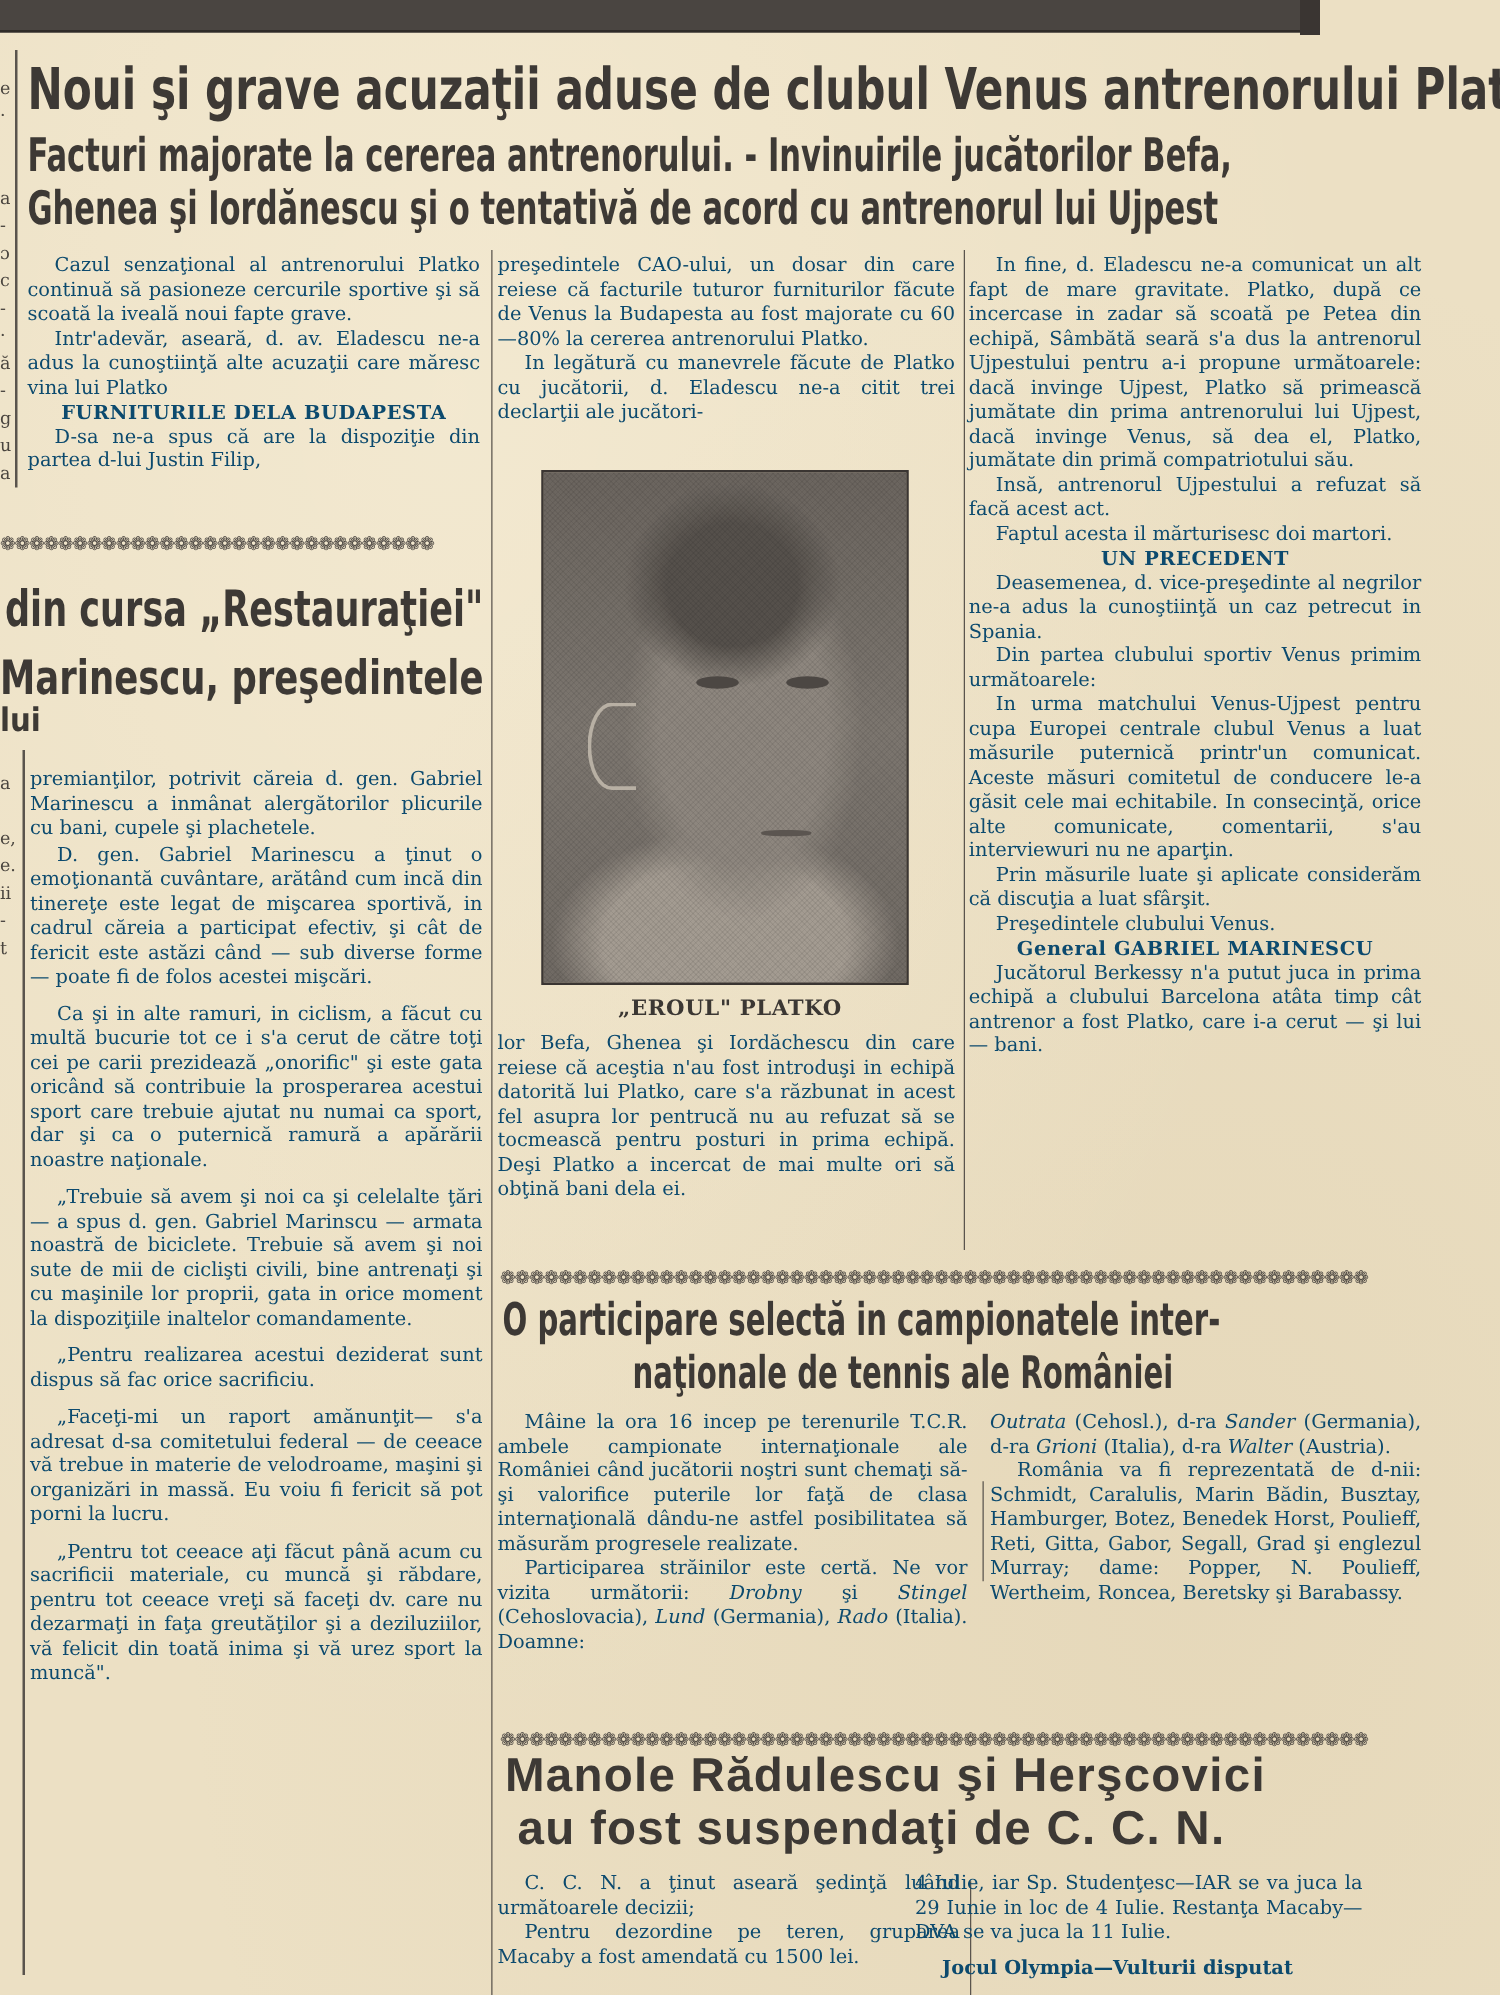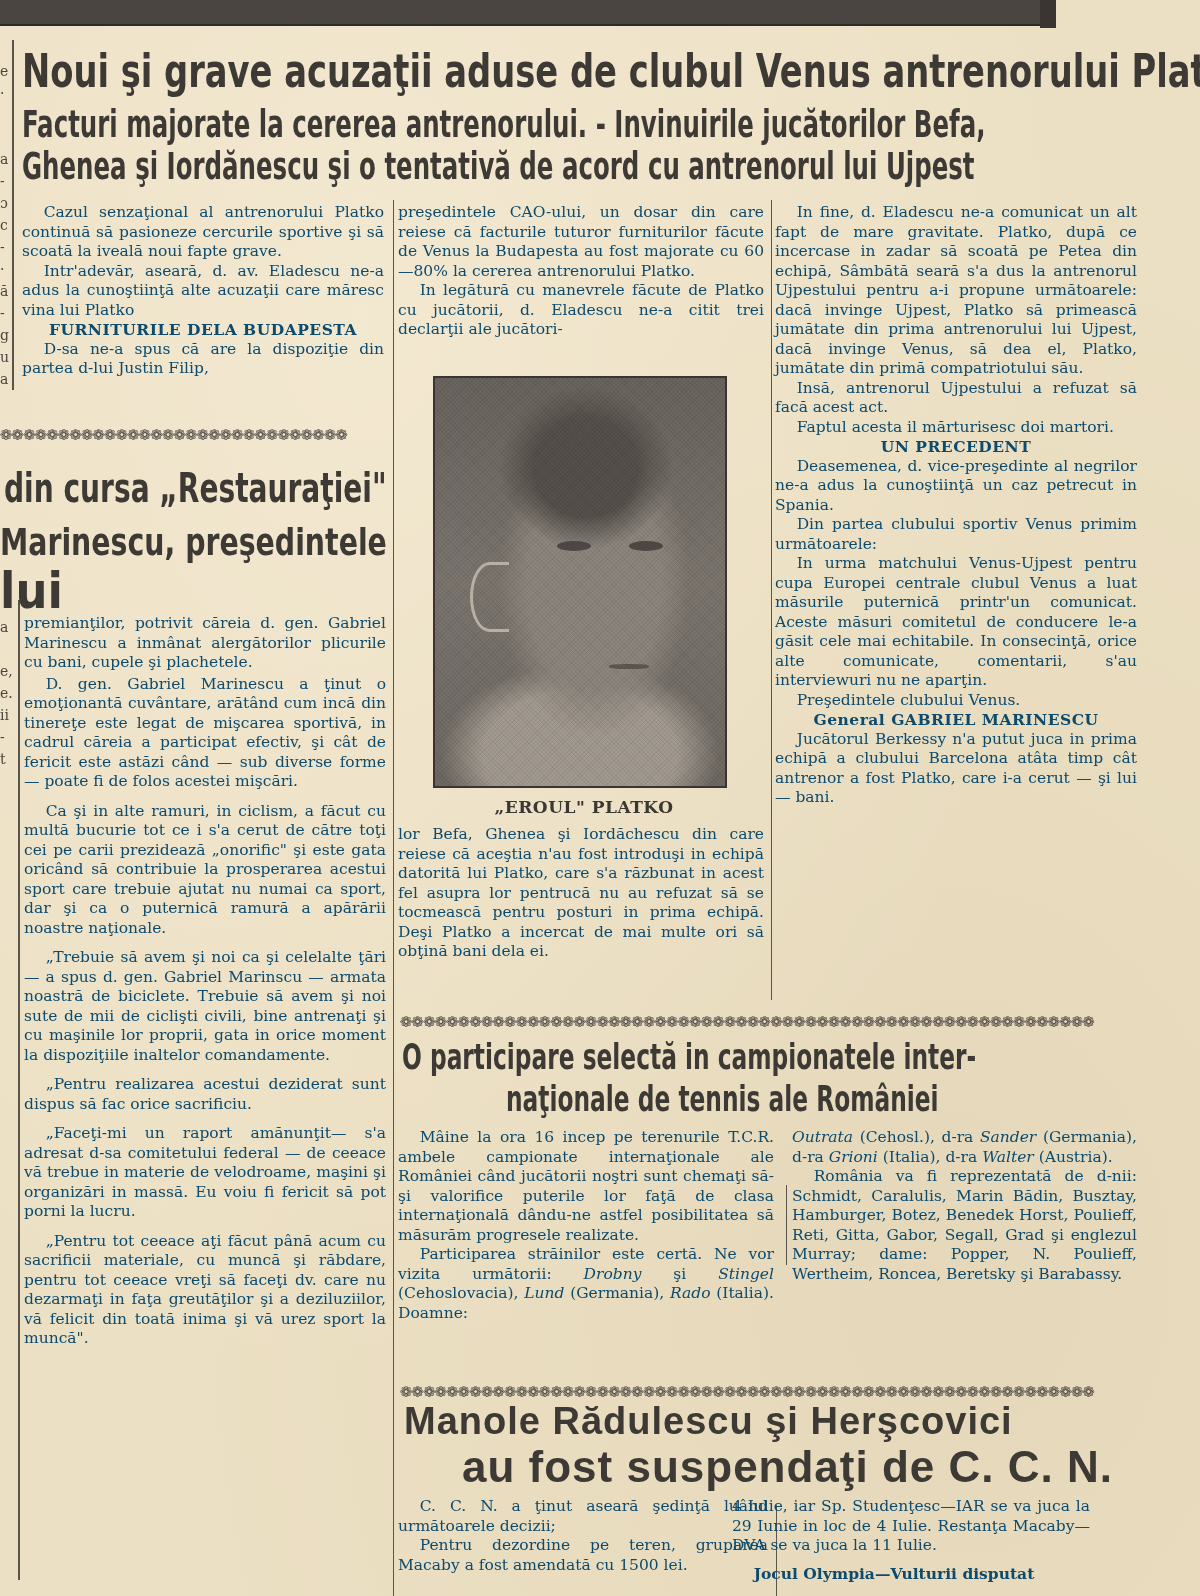--- a/index.html
+++ b/index.html
@@ -135,21 +135,21 @@
   <p>Cazul senzaţional al antrenorului Platko continuă să pasioneze cercurile sportive şi să scoată la iveală noui fapte grave.</p>
   <p>Intr'adevăr, aseară, d. av. Eladescu ne-a adus la cunoştiinţă alte acuzaţii care măresc vina lui Platko</p>
   <p class="sub">FURNITURILE DELA BUDAPESTA</p>
   <p>D-sa ne-a spus că are la dispoziţie din partea d-lui Justin Filip,</p>
 </div>
 
 <div class="ornament" style="left:0px; top:428px; width:362px;">❁❁❁❁❁❁❁❁❁❁❁❁❁❁❁❁❁❁❁❁❁❁❁❁❁❁❁❁❁❁</div>
 
 <div class="section-head" style="left:4px; top:465px; font-size:40px; transform:scaleX(0.78); transform-origin:left top;">din cursa „Restauraţiei"</div>
 <div class="section-head" style="left:0px; top:520px; font-size:38px; transform:scaleX(0.83); transform-origin:left top;">Marinescu, preşedintele</div>
-<div class="section-head" style="left:0px; top:562px; font-size:50px;">lui</div>
+<div class="section-head" style="left:0px; top:562px; font-size:26px;">lui</div>
 
 <div class="col" style="left:24px; top:614px; width:362px;">
   <p class="noindent">premianţilor, potrivit căreia d. gen. Gabriel Marinescu a inmânat alergătorilor plicurile cu bani, cupele şi plachetele.</p>
   <p style="margin-top:2px;">D. gen. Gabriel Marinescu a ţinut o emoţionantă cuvântare, arătând cum incă din tinereţe este legat de mişcarea sportivă, in cadrul căreia a participat efectiv, şi cât de fericit este astăzi când — sub diverse forme — poate fi de folos acestei mişcări.</p>
   <p style="margin-top:10px;">Ca şi in alte ramuri, in ciclism, a făcut cu multă bucurie tot ce i s'a cerut de către toţi cei pe carii prezidează „onorific" şi este gata oricând să contribuie la prosperarea acestui sport care trebuie ajutat nu numai ca sport, dar şi ca o puternică ramură a apărării noastre naţionale.</p>
   <p style="margin-top:10px;">„Trebuie să avem şi noi ca şi celelalte ţări — a spus d. gen. Gabriel Marinscu — armata noastră de biciclete. Trebuie să avem şi noi sute de mii de ciclişti civili, bine antrenaţi şi cu maşinile lor proprii, gata in orice moment la dispoziţiile inaltelor comandamente.</p>
   <p style="margin-top:10px;">„Pentru realizarea acestui deziderat sunt dispus să fac orice sacrificiu.</p>
   <p style="margin-top:10px;">„Faceţi-mi un raport amănunţit— s'a adresat d-sa comitetului federal — de ceeace vă trebue in materie de velodroame, maşini şi organizări in massă. Eu voiu fi fericit să pot porni la lucru.</p>
   <p style="margin-top:10px;">„Pentru tot ceeace aţi făcut până acum cu sacrificii materiale, cu muncă şi răbdare, pentru tot ceeace vreţi să faceţi dv. care nu dezarmaţi in faţa greutăţilor şi a deziluziilor, vă felicit din toată inima şi vă urez sport la muncă".</p>
 </div>
@@ -172,20 +172,21 @@
 </div>
 
 <div class="col" style="left:775px; top:203px; width:362px;">
   <p>In fine, d. Eladescu ne-a comunicat un alt fapt de mare gravitate. Platko, după ce incercase in zadar să scoată pe Petea din echipă, Sâmbătă seară s'a dus la antrenorul Ujpestului pentru a-i propune următoarele: dacă invinge Ujpest, Platko să primească jumătate din prima antrenorului lui Ujpest, dacă invinge Venus, să dea el, Platko, jumătate din primă compatriotului său.</p>
   <p>Insă, antrenorul Ujpestului a refuzat să facă acest act.</p>
   <p>Faptul acesta il mărturisesc doi martori.</p>
   <p class="sub">UN PRECEDENT</p>
   <p>Deasemenea, d. vice-preşedinte al negrilor ne-a adus la cunoştiinţă un caz petrecut in Spania.</p>
   <p>Din partea clubului sportiv Venus primim următoarele:</p>
   <p>In urma matchului Venus-Ujpest pentru cupa Europei centrale clubul Venus a luat măsurile puternică printr'un comunicat. Aceste măsuri comitetul de conducere le-a găsit cele mai echitabile. In consecinţă, orice alte comunicate, comentarii, s'au interviewuri nu ne aparţin.</p>
+  <p>Prin măsurile luate şi aplicate considerăm că discuţia a luat sfârşit.</p>
   <p>Preşedintele clubului Venus.</p>
   <p class="sub" style="font-weight:bold;">General GABRIEL MARINESCU</p>
   <p>Jucătorul Berkessy n'a putut juca in prima echipă a clubului Barcelona atâta timp cât antrenor a fost Platko, care i-a cerut — şi lui — bani.</p>
 </div>
 
 <div class="ornament" style="left:400px; top:1015px; width:735px;">❁❁❁❁❁❁❁❁❁❁❁❁❁❁❁❁❁❁❁❁❁❁❁❁❁❁❁❁❁❁❁❁❁❁❁❁❁❁❁❁❁❁❁❁❁❁❁❁❁❁❁❁❁❁❁❁❁❁❁❁</div>
 
 <div class="section-head" style="left:402px; top:1036px; font-size:36px; transform:scaleX(0.72); transform-origin:left top;">O participare selectă in campionatele inter-</div>
 <div class="section-head" style="left:506px; top:1078px; font-size:36px; transform:scaleX(0.72); transform-origin:left top;">naţionale de tennis ale României</div>
 
@@ -194,21 +195,21 @@
   <p><span>Participarea străinilor este certă. Ne vor vizita următorii: </span><em>Drobny</em><span> şi </span><em>Stingel</em><span> (Cehoslovacia), </span><em>Lund</em><span> (Germania), </span><em>Rado</em><span> (Italia). Doamne:</span></p>
 </div>
 <div class="col" style="left:792px; top:1128px; width:345px;">
   <p class="noindent"><em>Outrata</em><span> (Cehosl.), d-ra </span><em>Sander</em><span> (Germania), d-ra </span><em>Grioni</em><span> (Italia), d-ra </span><em>Walter</em><span> (Austria).</span></p>
   <p>România va fi reprezentată de d-nii: Schmidt, Caralulis, Marin Bădin, Busztay, Hamburger, Botez, Benedek Horst, Poulieff, Reti, Gitta, Gabor, Segall, Grad şi englezul Murray; dame: Popper, N. Poulieff, Wertheim, Roncea, Beretsky şi Barabassy.</p>
 </div>
 
 <div class="ornament" style="left:400px; top:1385px; width:735px;">❁❁❁❁❁❁❁❁❁❁❁❁❁❁❁❁❁❁❁❁❁❁❁❁❁❁❁❁❁❁❁❁❁❁❁❁❁❁❁❁❁❁❁❁❁❁❁❁❁❁❁❁❁❁❁❁❁❁❁❁</div>
 
 <div class="section-head" style="left:404px; top:1400px; font-size:38px; letter-spacing:1px; font-family:'Liberation Sans', sans-serif;">Manole Rădulescu şi Herşcovici</div>
-<div class="section-head" style="left:462px; top:1442px; font-size:44px; letter-spacing:1px; font-family:'Liberation Sans', sans-serif;">au fost suspendaţi de C. C. N.</div>
+<div class="section-head" style="left:414px; top:1442px; font-size:38px; letter-spacing:1px; font-family:'Liberation Sans', sans-serif;">au fost suspendaţi de C. C. N.</div>
 
 <div class="col" style="left:398px; top:1497px; width:370px;">
   <p>C. C. N. a ţinut aseară şedinţă luând următoarele decizii;</p>
   <p>Pentru dezordine pe teren, gruparea Macaby a fost amendată cu 1500 lei.</p>
 </div>
 <div class="col" style="left:732px; top:1497px; width:358px;">
   <p class="noindent">4 Iulie, iar Sp. Studenţesc—IAR se va juca la 29 Iunie in loc de 4 Iulie. Restanţa Macaby—DVA se va juca la 11 Iulie.</p>
   <p style="margin-top:8px;font-weight:bold;">Jocul Olympia—Vulturii disputat</p>
 </div>
 

